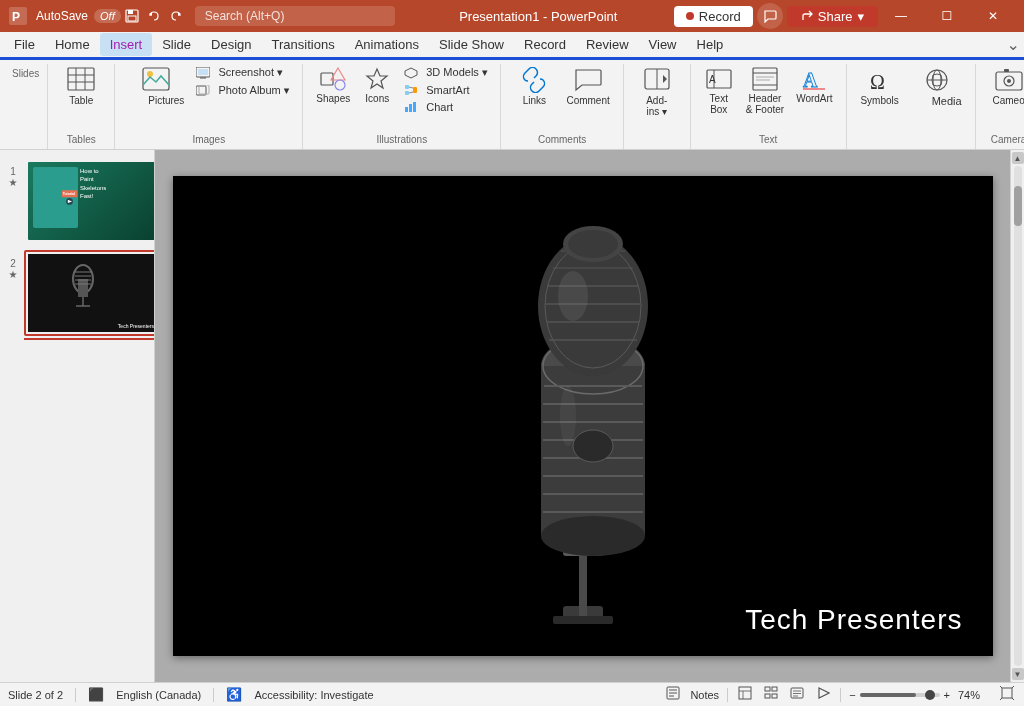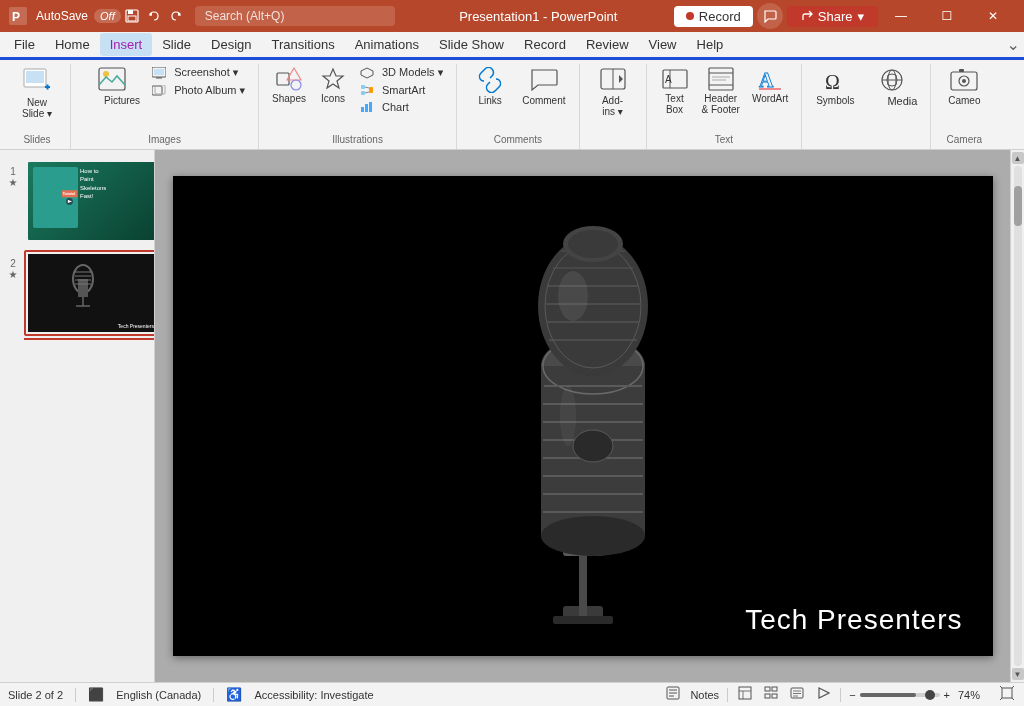--- a/index.html
+++ b/index.html
@@ -134,36 +134,38 @@
   <span class="menu-item">Record</span>
   <span class="menu-item">Review</span>
   <span class="menu-item">View</span>
   <span class="menu-item">Help</span>
   <div style="margin-left:auto; font-size:16px; cursor:pointer; color:#666;">⌄</div>
 </div>
 
 <div class="ribbon">
 
   <div class="ribbon-group">
+    <span class="ribbon-group-label">Slides</span>
+  </div>
+
+  <div class="ribbon-group">
     <div class="ribbon-group-content">
       <div class="ribbon-btn large">
-        <div style="display:flex; flex-direction:column; align-items:center;">
-          <svg width="30" height="28" viewBox="0 0 30 28">
-              <rect x="2" y="2" width="22" height="18" rx="1" fill="white" stroke="#aaa" stroke-width="1"></rect>
-              <rect x="4" y="4" width="18" height="12" fill="#c7e0f4"></rect>
-              <line x1="23" y1="20" x2="28" y2="20" stroke="#0078d4" stroke-width="2"></line>
-              <line x1="25.5" y1="17.5" x2="25.5" y2="22.5" stroke="#0078d4" stroke-width="2"></line>
-            </svg>
-        </div>
-        <span style="font-size:10px;">New<br>Slide ▾</span>
-      </div>
-    </div>
-    <span class="ribbon-group-label">Slides</span>
-  </div>
-
+        <svg width="28" height="26" viewBox="0 0 28 26">
+            <rect x="1" y="1" width="26" height="22" rx="1" fill="none" stroke="#555" stroke-width="1.2"></rect>
+            <line x1="1" y1="8" x2="27" y2="8" stroke="#555" stroke-width="1"></line>
+            <line x1="1" y1="15" x2="27" y2="15" stroke="#555" stroke-width="1"></line>
+            <line x1="9" y1="1" x2="9" y2="23" stroke="#555" stroke-width="1"></line>
+            <line x1="18" y1="1" x2="18" y2="23" stroke="#555" stroke-width="1"></line>
+          </svg>
+        <span style="font-size:10px;">Table</span>
+      </div>
+    </div>
+    <span class="ribbon-group-label">Tables</span>
+  </div>
 
   <div class="ribbon-group">
     <div class="ribbon-group-content" style="align-items:flex-start;">
       <div class="ribbon-btn large" style="align-self:stretch;">
         <svg width="28" height="26" viewBox="0 0 28 26">
             <rect x="1" y="1" width="26" height="22" rx="2" fill="none" stroke="#555" stroke-width="1.2"></rect>
             <circle cx="8" cy="7" r="3" fill="#f0c040"></circle>
             <polyline points="1,18 8,10 14,15 19,9 27,18" fill="none" stroke="#4a9" stroke-width="1.5"></polyline>
           </svg>
         <span style="font-size:10px;margin-left:20px;">Pictures</span>

